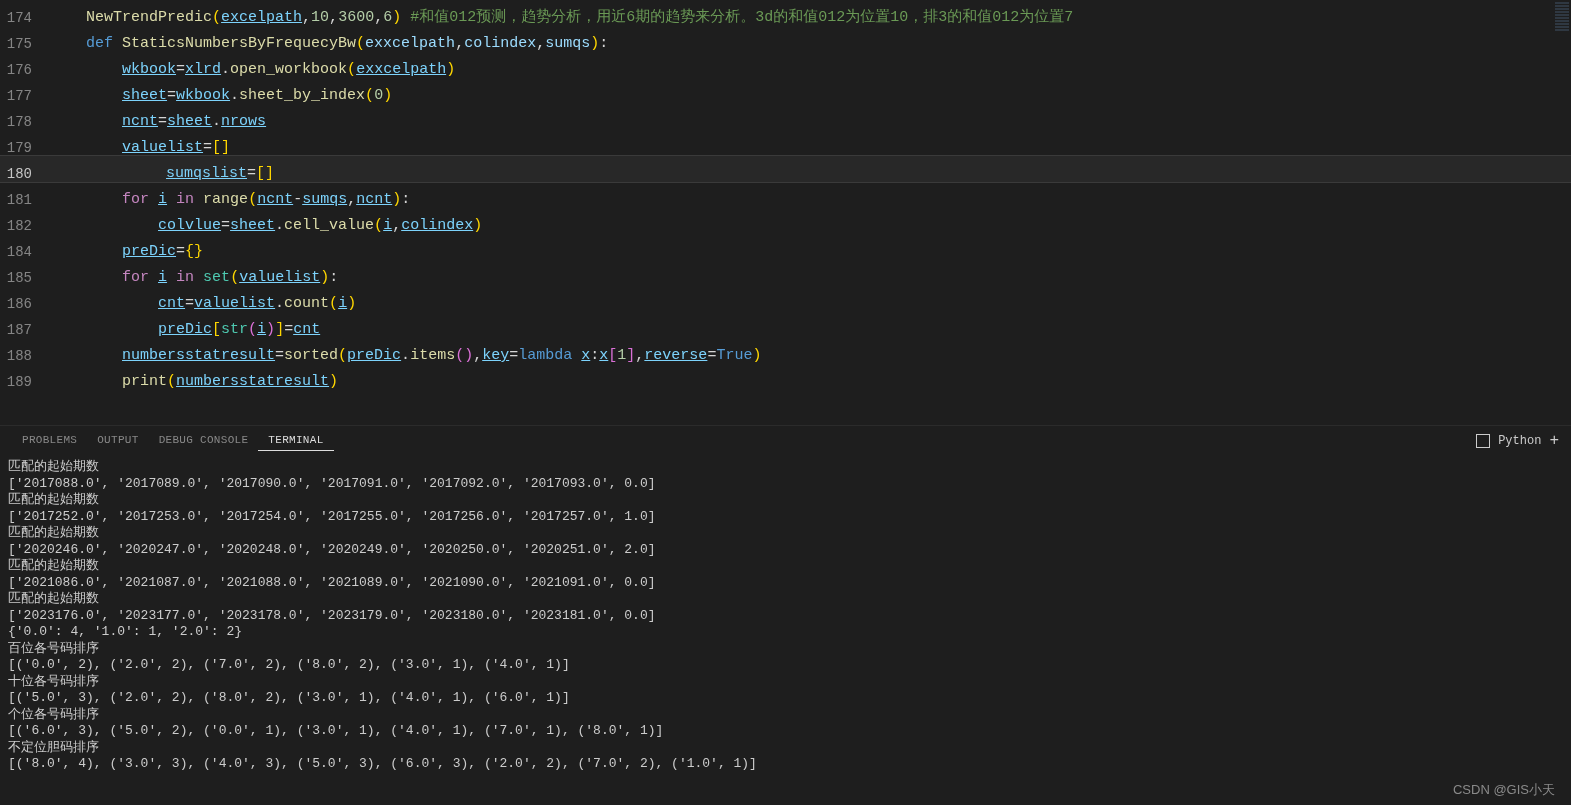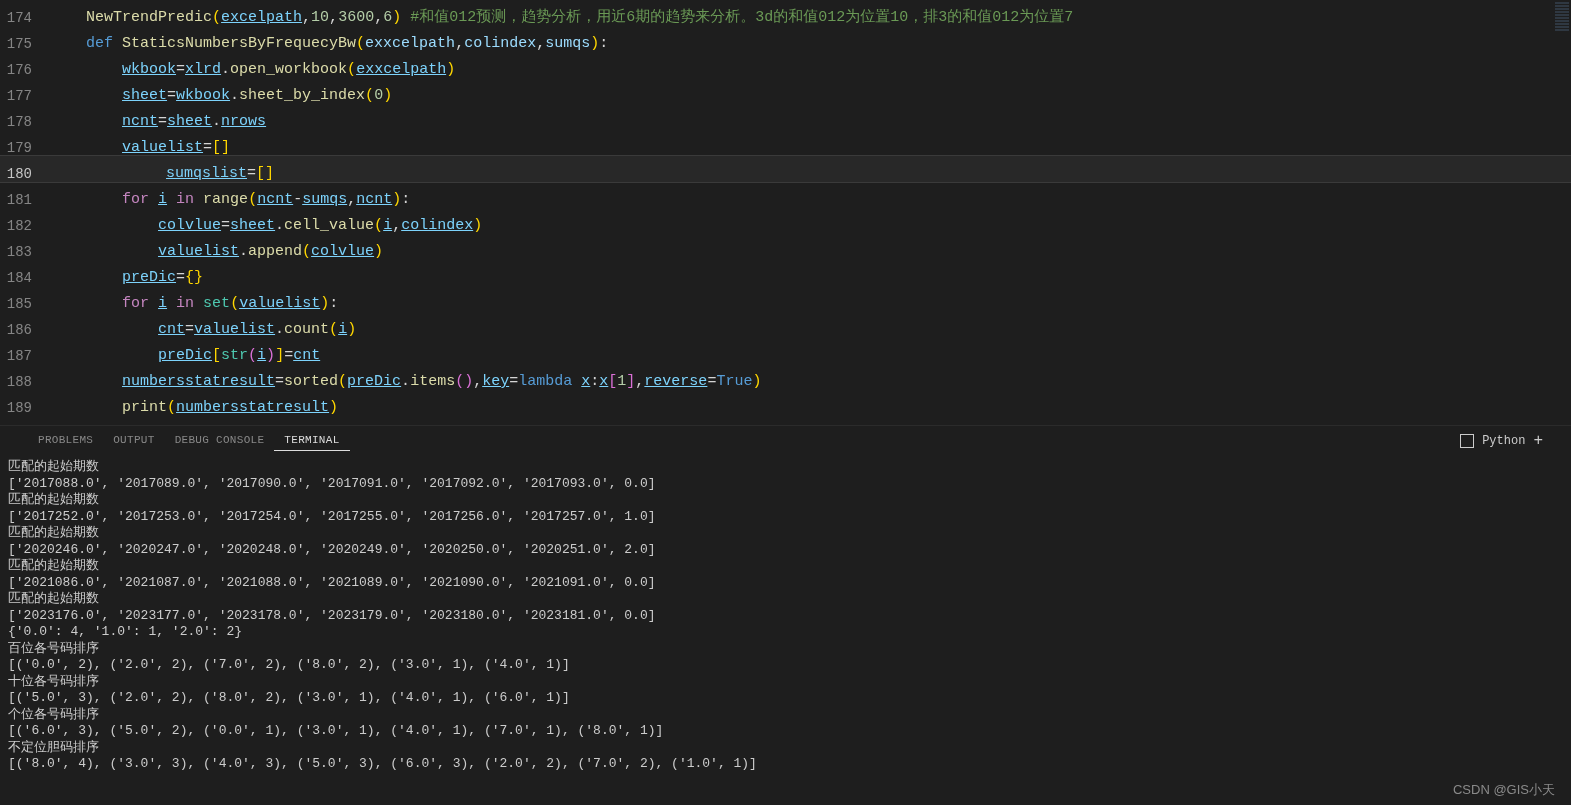--- a/index.html
+++ b/index.html
@@ -49,21 +49,21 @@
 .tok-punct { color: #d4d4d4; }
 .tok-bracket1 { color: #ffd700; }
 .tok-bracket2 { color: #da70d6; }
 .tok-operator { color: #d4d4d4; }
 .tok-bool { color: #569cd6; }
 
 .panel-tabs {
   display: flex;
   align-items: center;
   height: 30px;
-  padding: 0 28px;
+  padding: 0 12px;
   background: #1e1e1e;
   border-top: 1px solid #2b2b2b;
 }
 .panel-tab {
   padding: 4px 10px;
   font-size: 11px;
   color: #888;
   text-transform: uppercase;
   cursor: pointer;
   letter-spacing: 0.3px;
@@ -119,21 +119,20 @@
 <div class="editor-area">
     <div class="code-line"><span class="line-number">174</span><span class="code-content"><span class="tok-punct">    </span><span class="tok-function">NewTrendPredic</span><span class="tok-bracket1">(</span><span class="tok-variable">excelpath</span><span class="tok-punct">,</span><span class="tok-number">10</span><span class="tok-punct">,</span><span class="tok-number">3600</span><span class="tok-punct">,</span><span class="tok-number">6</span><span class="tok-bracket1">)</span><span class="tok-punct"> </span><span class="tok-comment">#和值012预测，趋势分析，用近6期的趋势来分析。3d的和值012为位置10，排3的和值012为位置7</span></span></div>
     <div class="code-line"><span class="line-number">175</span><span class="code-content"><span class="tok-punct">    </span><span class="tok-keyword">def</span><span class="tok-punct"> </span><span class="tok-function">StaticsNumbersByFrequecyBw</span><span class="tok-bracket1">(</span><span class="tok-param">exxcelpath</span><span class="tok-punct">,</span><span class="tok-param">colindex</span><span class="tok-punct">,</span><span class="tok-param">sumqs</span><span class="tok-bracket1">)</span><span class="tok-punct">:</span></span></div>
     <div class="code-line"><span class="line-number">176</span><span class="code-content"><span class="tok-punct">        </span><span class="tok-variable">wkbook</span><span class="tok-operator">=</span><span class="tok-variable">xlrd</span><span class="tok-punct">.</span><span class="tok-function">open_workbook</span><span class="tok-bracket1">(</span><span class="tok-variable">exxcelpath</span><span class="tok-bracket1">)</span></span></div>
     <div class="code-line"><span class="line-number">177</span><span class="code-content"><span class="tok-punct">        </span><span class="tok-variable">sheet</span><span class="tok-operator">=</span><span class="tok-variable">wkbook</span><span class="tok-punct">.</span><span class="tok-function">sheet_by_index</span><span class="tok-bracket1">(</span><span class="tok-number">0</span><span class="tok-bracket1">)</span></span></div>
     <div class="code-line"><span class="line-number">178</span><span class="code-content"><span class="tok-punct">        </span><span class="tok-variable">ncnt</span><span class="tok-operator">=</span><span class="tok-variable">sheet</span><span class="tok-punct">.</span><span class="tok-variable">nrows</span></span></div>
     <div class="code-line"><span class="line-number">179</span><span class="code-content"><span class="tok-punct">        </span><span class="tok-variable">valuelist</span><span class="tok-operator">=</span><span class="tok-bracket1">[</span><span class="tok-bracket1">]</span></span></div>
     <div class="code-line highlighted"><span class="line-number active">180</span><span class="code-content"><span class="tok-punct">        </span><span class="tok-variable">sumqslist</span><span class="tok-operator">=</span><span class="tok-bracket1">[</span><span class="tok-bracket1">]</span></span></div>
     <div class="code-line"><span class="line-number">181</span><span class="code-content"><span class="tok-punct">        </span><span class="tok-control">for</span><span class="tok-punct"> </span><span class="tok-variable">i</span><span class="tok-punct"> </span><span class="tok-control">in</span><span class="tok-punct"> </span><span class="tok-function">range</span><span class="tok-bracket1">(</span><span class="tok-variable">ncnt</span><span class="tok-operator">-</span><span class="tok-variable">sumqs</span><span class="tok-punct">,</span><span class="tok-variable">ncnt</span><span class="tok-bracket1">)</span><span class="tok-punct">:</span></span></div>
     <div class="code-line"><span class="line-number">182</span><span class="code-content"><span class="tok-punct">            </span><span class="tok-variable">colvlue</span><span class="tok-operator">=</span><span class="tok-variable">sheet</span><span class="tok-punct">.</span><span class="tok-function">cell_value</span><span class="tok-bracket1">(</span><span class="tok-variable">i</span><span class="tok-punct">,</span><span class="tok-variable">colindex</span><span class="tok-bracket1">)</span></span></div>
-    <div class="code-line"><span class="line-number">183</span><span class="code-content"><span class="tok-punct">            </span><span class="tok-variable">valuelist</span><span class="tok-punct">.</span><span class="tok-function">append</span><span class="tok-bracket1">(</span><span class="tok-variable">colvlue</span><span class="tok-bracket1">)</span></span></div>
     <div class="code-line"><span class="line-number">184</span><span class="code-content"><span class="tok-punct">        </span><span class="tok-variable">preDic</span><span class="tok-operator">=</span><span class="tok-bracket1">{</span><span class="tok-bracket1">}</span></span></div>
     <div class="code-line"><span class="line-number">185</span><span class="code-content"><span class="tok-punct">        </span><span class="tok-control">for</span><span class="tok-punct"> </span><span class="tok-variable">i</span><span class="tok-punct"> </span><span class="tok-control">in</span><span class="tok-punct"> </span><span class="tok-type">set</span><span class="tok-bracket1">(</span><span class="tok-variable">valuelist</span><span class="tok-bracket1">)</span><span class="tok-punct">:</span></span></div>
     <div class="code-line"><span class="line-number">186</span><span class="code-content"><span class="tok-punct">            </span><span class="tok-variable">cnt</span><span class="tok-operator">=</span><span class="tok-variable">valuelist</span><span class="tok-punct">.</span><span class="tok-function">count</span><span class="tok-bracket1">(</span><span class="tok-variable">i</span><span class="tok-bracket1">)</span></span></div>
     <div class="code-line"><span class="line-number">187</span><span class="code-content"><span class="tok-punct">            </span><span class="tok-variable">preDic</span><span class="tok-bracket1">[</span><span class="tok-type">str</span><span class="tok-bracket2">(</span><span class="tok-variable">i</span><span class="tok-bracket2">)</span><span class="tok-bracket1">]</span><span class="tok-operator">=</span><span class="tok-variable">cnt</span></span></div>
     <div class="code-line"><span class="line-number">188</span><span class="code-content"><span class="tok-punct">        </span><span class="tok-variable">numbersstatresult</span><span class="tok-operator">=</span><span class="tok-function">sorted</span><span class="tok-bracket1">(</span><span class="tok-variable">preDic</span><span class="tok-punct">.</span><span class="tok-function">items</span><span class="tok-bracket2">(</span><span class="tok-bracket2">)</span><span class="tok-punct">,</span><span class="tok-variable">key</span><span class="tok-operator">=</span><span class="tok-keyword">lambda</span><span class="tok-punct"> </span><span class="tok-variable">x</span><span class="tok-punct">:</span><span class="tok-variable">x</span><span class="tok-bracket2">[</span><span class="tok-number">1</span><span class="tok-bracket2">]</span><span class="tok-punct">,</span><span class="tok-variable">reverse</span><span class="tok-operator">=</span><span class="tok-bool">True</span><span class="tok-bracket1">)</span></span></div>
     <div class="code-line"><span class="line-number">189</span><span class="code-content"><span class="tok-punct">        </span><span class="tok-function">print</span><span class="tok-bracket1">(</span><span class="tok-variable">numbersstatresult</span><span class="tok-bracket1">)</span></span></div>
   </div>
 
 <div class="panel-tabs">
   <div id="tabs-container" style="display:flex">

